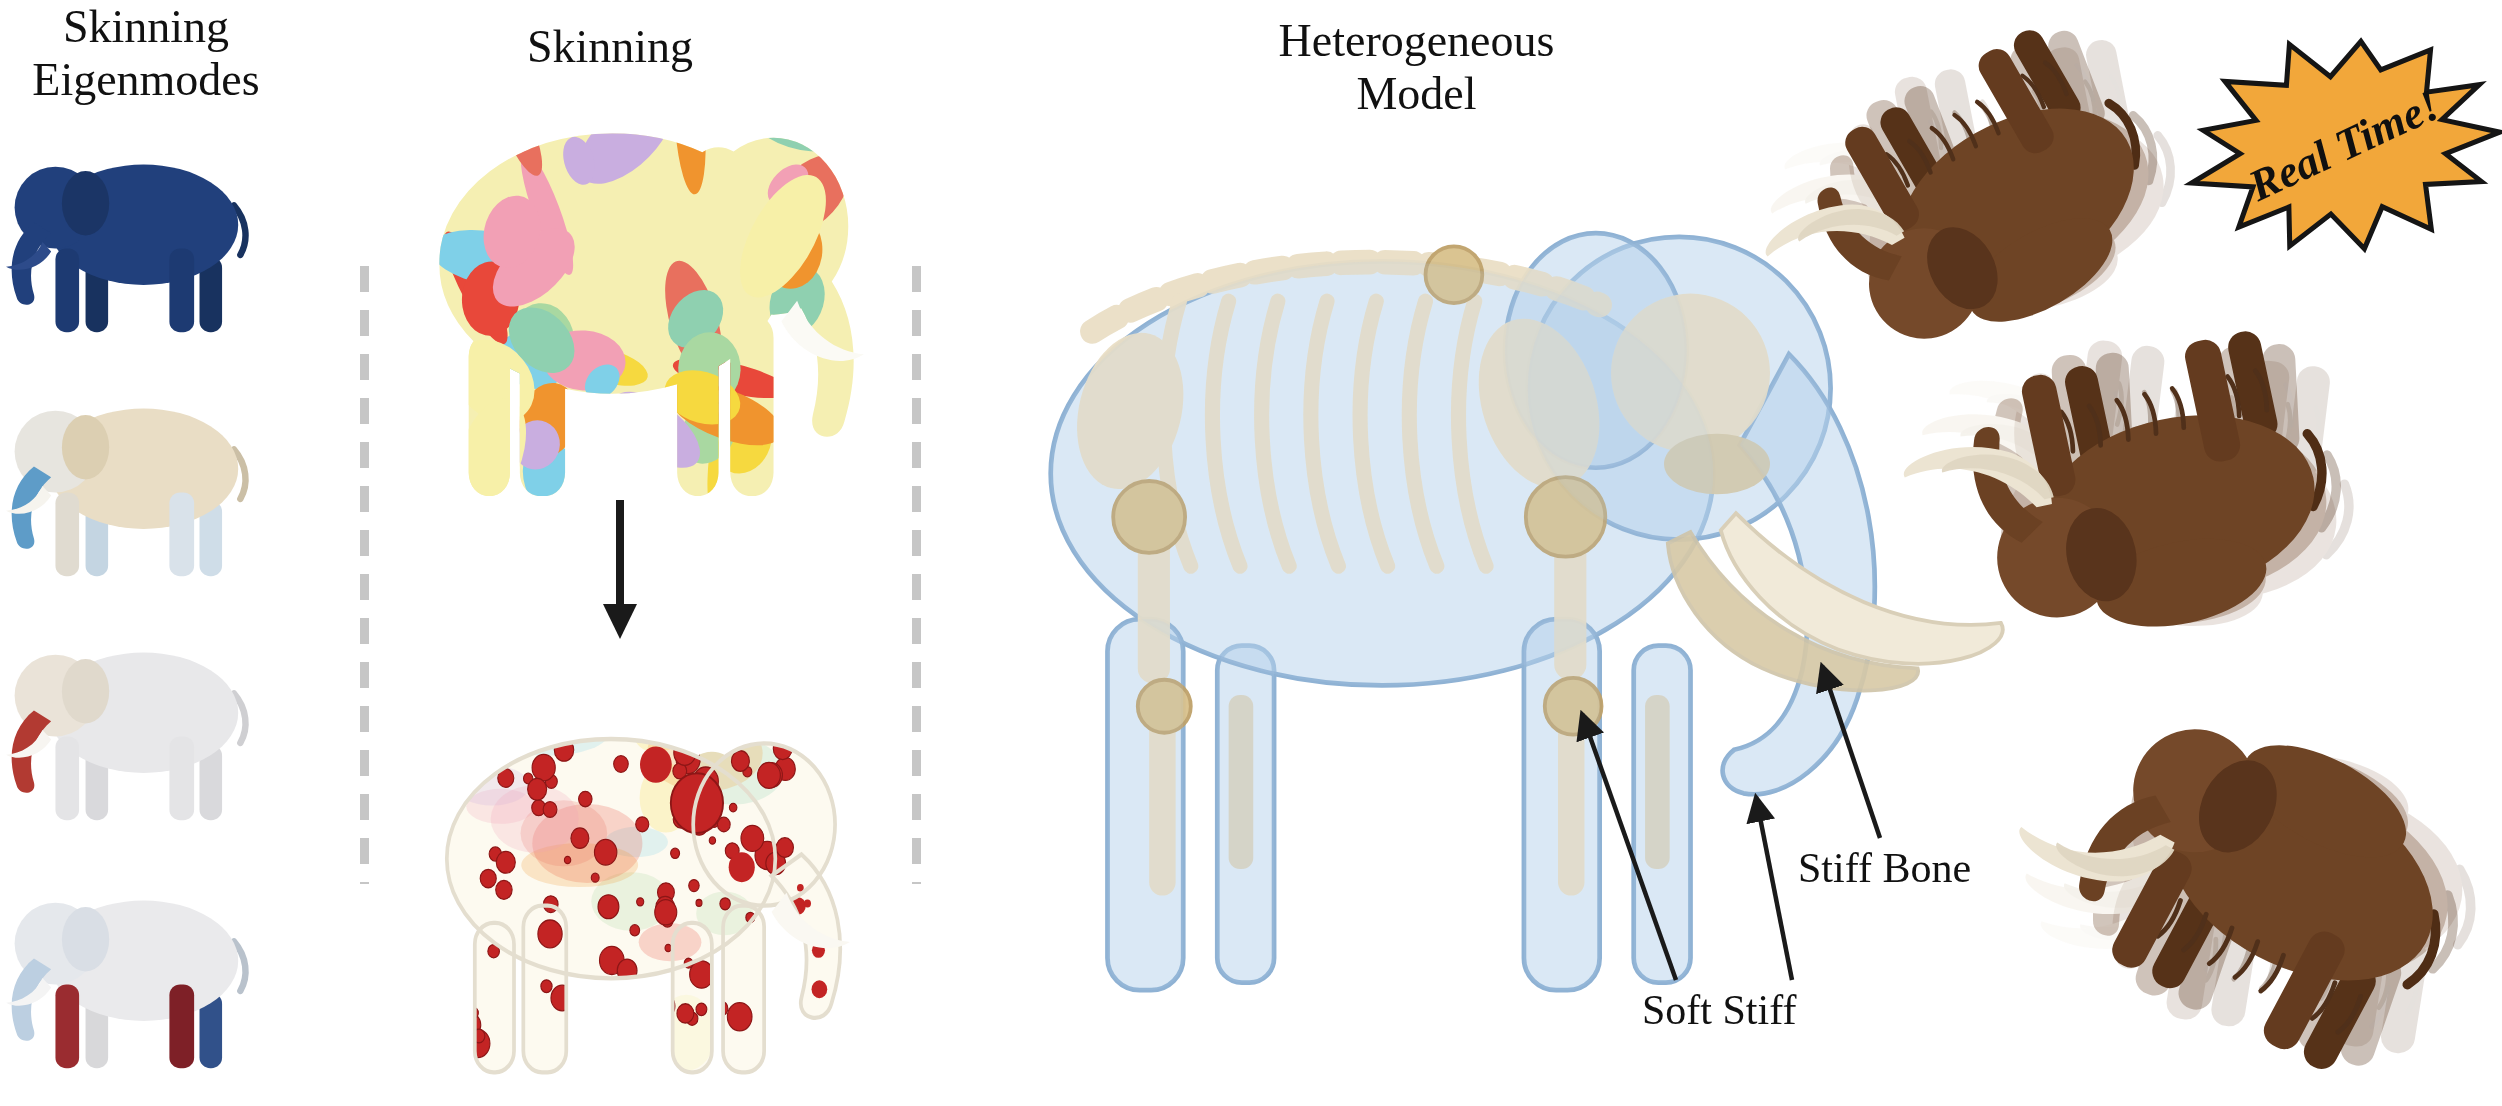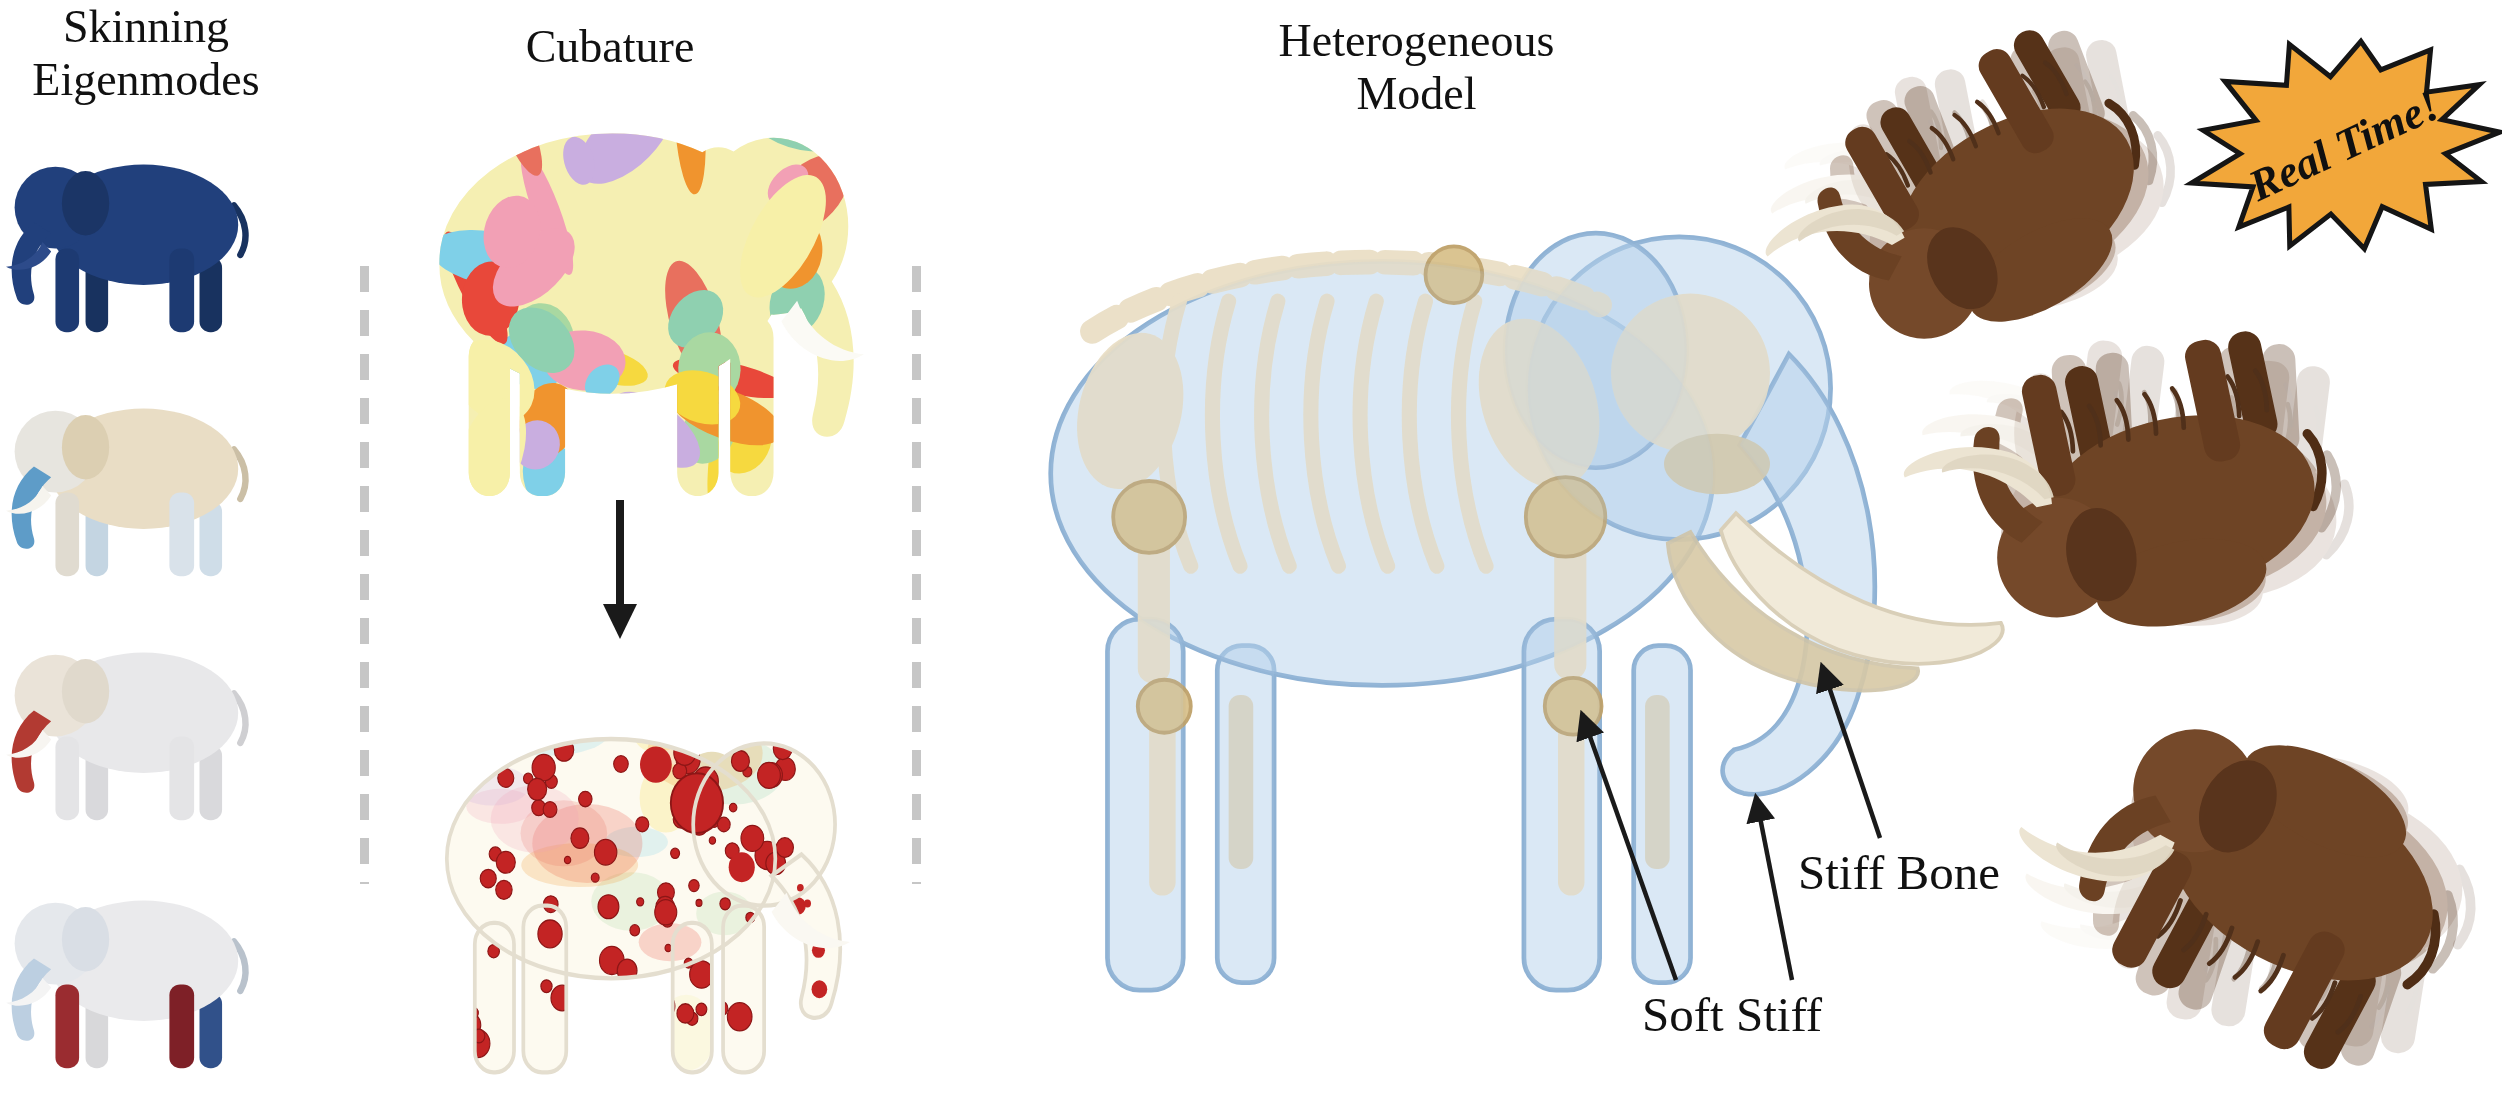--- a/index.html
+++ b/index.html
@@ -1,19 +1,19 @@
 <!DOCTYPE html>
 <html style="--text: #111111; --dash: #c6c6c6; --bg: #ffffff;"><head>
 <meta charset="utf-8">
 <style>
   html,body{margin:0;padding:0;background:#fff;}
   #fig{position:relative;width:2502px;height:1106px;background:var(--bg,#fff);overflow:hidden;
        font-family:"Liberation Serif", serif;color:var(--text,#111);}
   .t{position:absolute;margin:0;font-weight:500;font-size:46px;line-height:1.16;text-align:center;color:var(--text,#111);}
-  .label{position:absolute;font-size:49px;color:var(--text,#111);white-space:nowrap;}
+  .label{position:absolute;font-size:42px;color:var(--text,#111);white-space:nowrap;}
   .render{position:absolute;}
   .render svg{width:100%;height:100%;display:block;}
   .eigenT{left:0;top:10;width:292px;}
   .e1p{left:6px;top:124px;width:258px;height:238px;}
   .e2p{left:6px;top:368px;width:258px;height:238px;}
   .e3p{left:6px;top:612px;width:258px;height:238px;}
   .e4p{left:6px;top:856px;width:258px;height:246px;}
   .vdash{position:absolute;width:9px;top:266px;height:618px;
     background-image:repeating-linear-gradient(to bottom,var(--dash,#c6c6c6) 0 26px,transparent 26px 44px);}
   .vd1{left:360px;} .vd2{left:912px;}
@@ -98,21 +98,21 @@
         <rect x="152" y="100" width="23" height="78" rx="10" fill="#7e2027"></rect>
         <circle cx="46" cy="62" r="38" fill="#e5e8ec"></circle>
         <ellipse cx="74" cy="58" rx="22" ry="30" fill="#d9dee5"></ellipse>
         <path d="M 26 76 C 6 92, 0 118, 10 146 C 13 156, 29 154, 26 143 C 19 120, 26 100, 42 86 Z" fill="#bccfe1"></path>
         <path d="M 34 94 C 28 108, 14 116, 0 117 C 13 124, 33 118, 42 103 Z" fill="#f4f4f4"></path>
       </svg>
     </div>
 
   <div class="vdash vd1"></div>
 
-  <h2 class="t clusT">Cubature</h2>
+  <h2 class="t clusT">Skinning</h2>
   <div class="render clusP">
       <svg viewBox="0 0 240 190" preserveAspectRatio="none">
         <defs>
           <clipPath id="clipC">
             <rect x="74" y="108" width="21" height="70" rx="10"></rect>
             <rect x="180" y="108" width="21" height="70" rx="10"></rect>
             <ellipse cx="128" cy="78" rx="88" ry="56"></ellipse>
             <rect x="46" y="100" width="22" height="78" rx="10"></rect>
             <rect x="152" y="100" width="23" height="78" rx="10"></rect>
             <circle cx="46" cy="62" r="38"></circle>

